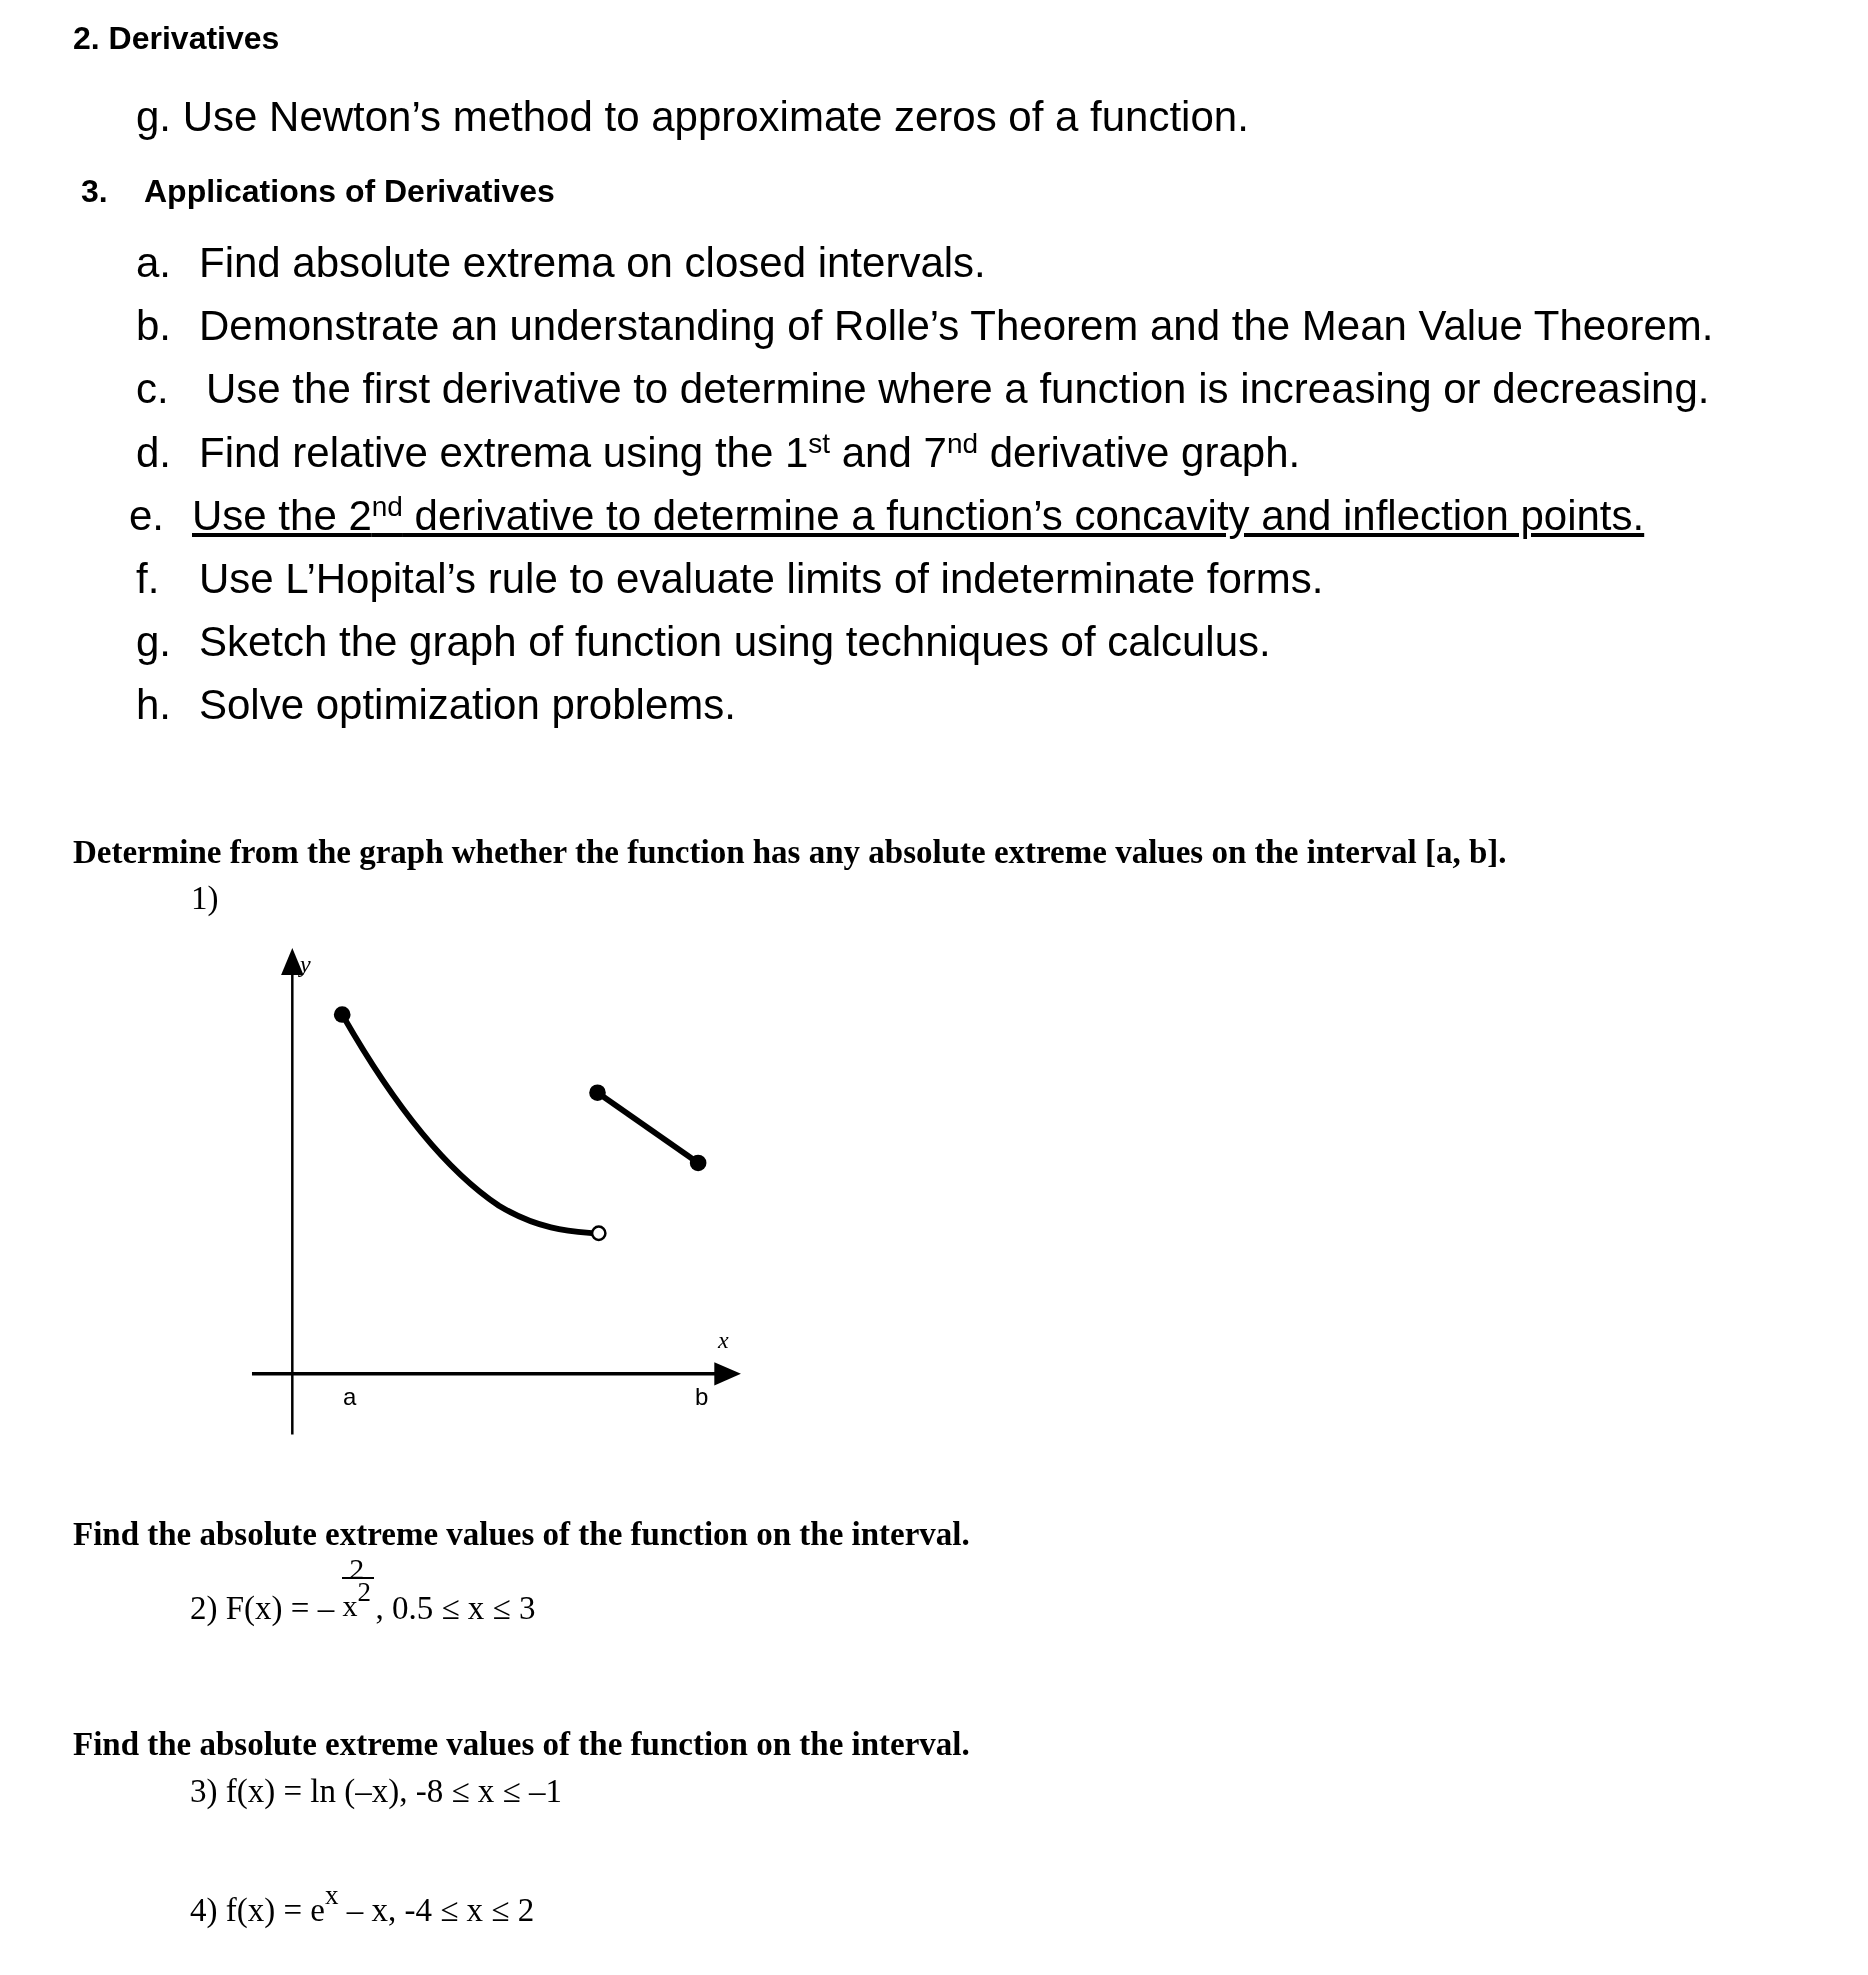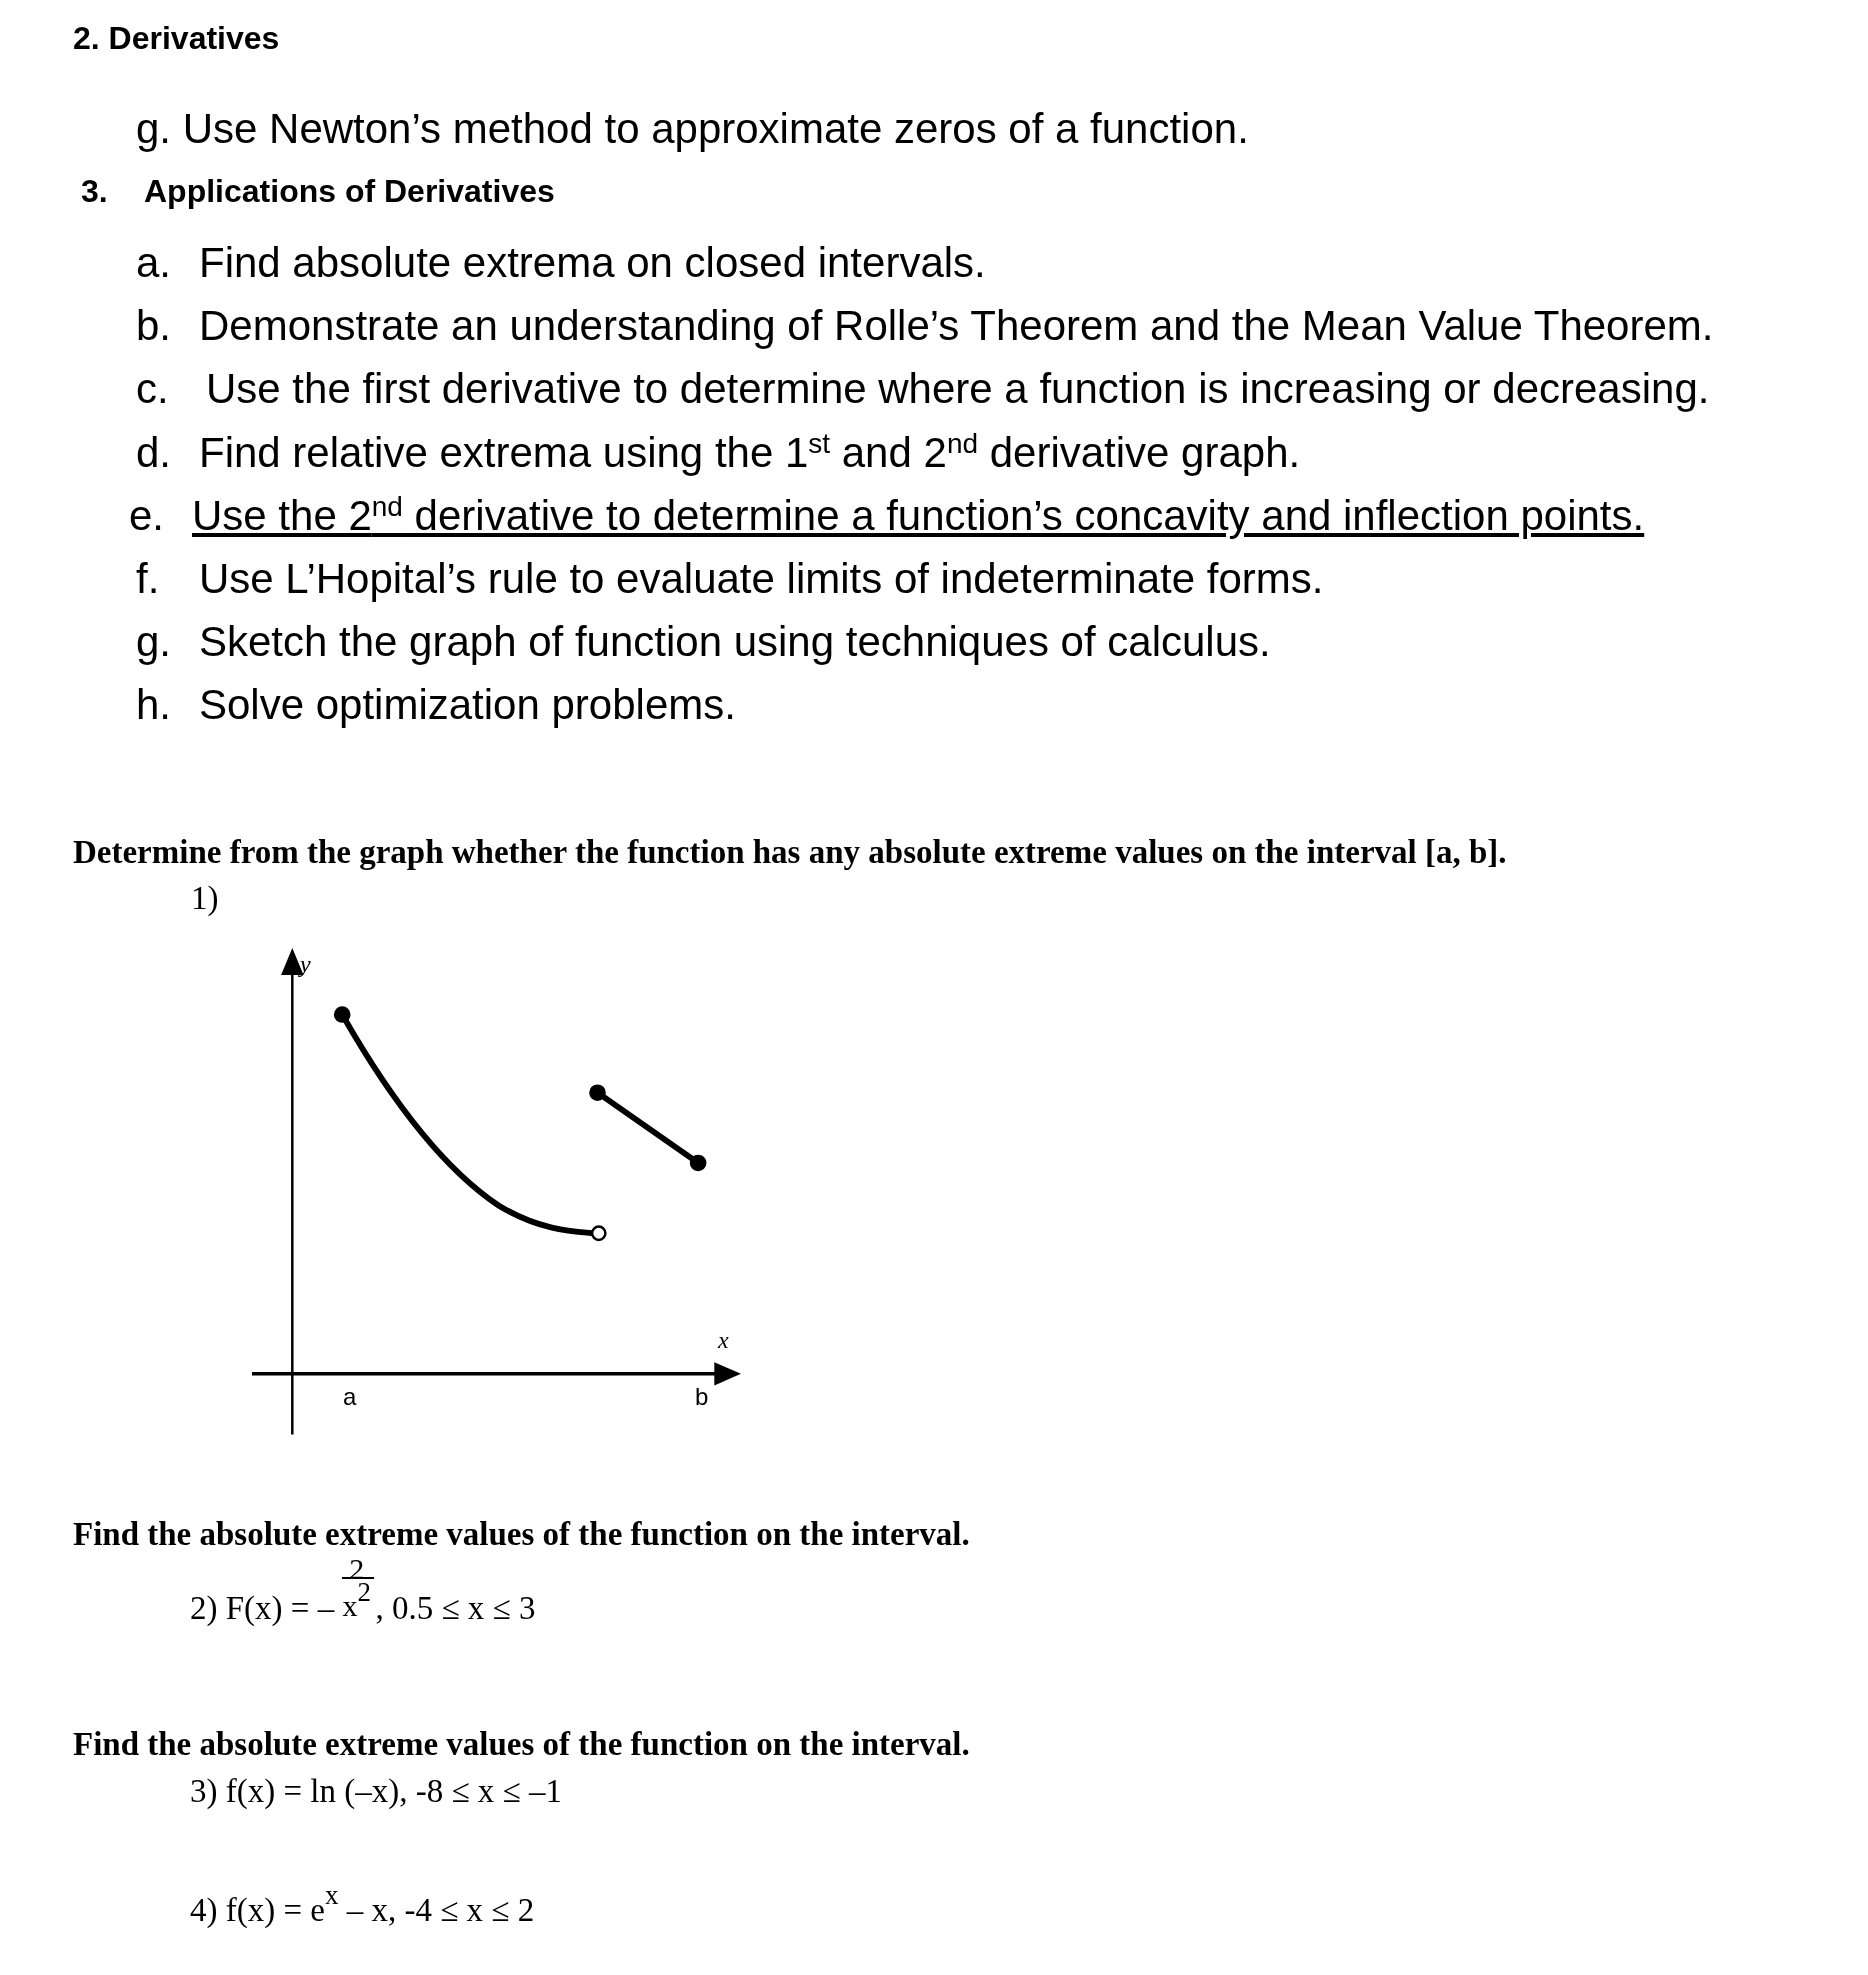--- a/index.html
+++ b/index.html
@@ -18,40 +18,40 @@
   .frac .bar { position: absolute; left: 0; top: -9.1px; width: 32px; height: 2.5px; background: #000; }
   .frac .den { position: absolute; left: 0; top: 5px; font-size: 30px; }
   .frac .den sup { font-size: 27px; vertical-align: 15px; line-height: 0; }
   .supx { font-size: 27px; vertical-align: 16.6px; line-height: 0; }
   svg { position: absolute; left: 0; top: 0; }
 </style>
 </head>
 <body>
 
 <div class="abs sans h-sec" style="left:73px; top:21.6px;">2. Derivatives</div>
-<div class="abs sans item" style="left:136px; top:108px;">
+<div class="abs sans item" style="left:136px; top:96px;">
   <span>g.</span>
   <span>Use Newton’s method to approximate zeros of a function.</span>
 </div>
 
 <div class="abs sans h-sec" style="left:73px; top:175px;margin-left:8px;">
   <span style="display:inline-block; width:63px;">3.</span><span>Applications of Derivatives</span>
 </div>
 
 <div class="abs sans item" style="left:136px; top:242px;">
   <span class="lbl">a.</span><span>Find absolute extrema on closed intervals.</span>
 </div>
 <div class="abs sans item" style="left:136px; top:305px;">
   <span class="lbl">b.</span><span>Demonstrate an understanding of Rolle’s Theorem and the Mean Value Theorem.</span>
 </div>
 <div class="abs sans item" style="left:136px; top:368px;">
   <span class="lbl" style="width:70px;">c.</span><span>Use the first derivative to determine where a function is increasing or decreasing.</span>
 </div>
 <div class="abs sans item" style="left:136px; top:432px;">
-  <span class="lbl">d.</span><span>Find relative extrema using the 1</span><sup class="s">st</sup><span> and 2</span><sup class="s">nd</sup><span> derivative graph.</span>
+  <span class="lbl">d.</span><span>Find relative extrema using the 1</span><sup class="s">st</sup><span> and 7</span><sup class="s">nd</sup><span> derivative graph.</span>
 </div>
 <div class="abs sans item" style="left:129px; top:495px;text-decoration:underline;">
   <span class="lbl">e.</span><span>Use the 2</span><sup class="s">nd</sup><span> derivative to determine a function’s concavity and inflection points.</span>
 </div>
 <div class="abs sans item" style="left:136px; top:558px;">
   <span class="lbl">f.</span><span>Use L’Hopital’s rule to evaluate limits of indeterminate forms.</span>
 </div>
 <div class="abs sans item" style="left:136px; top:621px;">
   <span class="lbl">g.</span><span>Sketch the graph of function using techniques of calculus.</span>
 </div>

